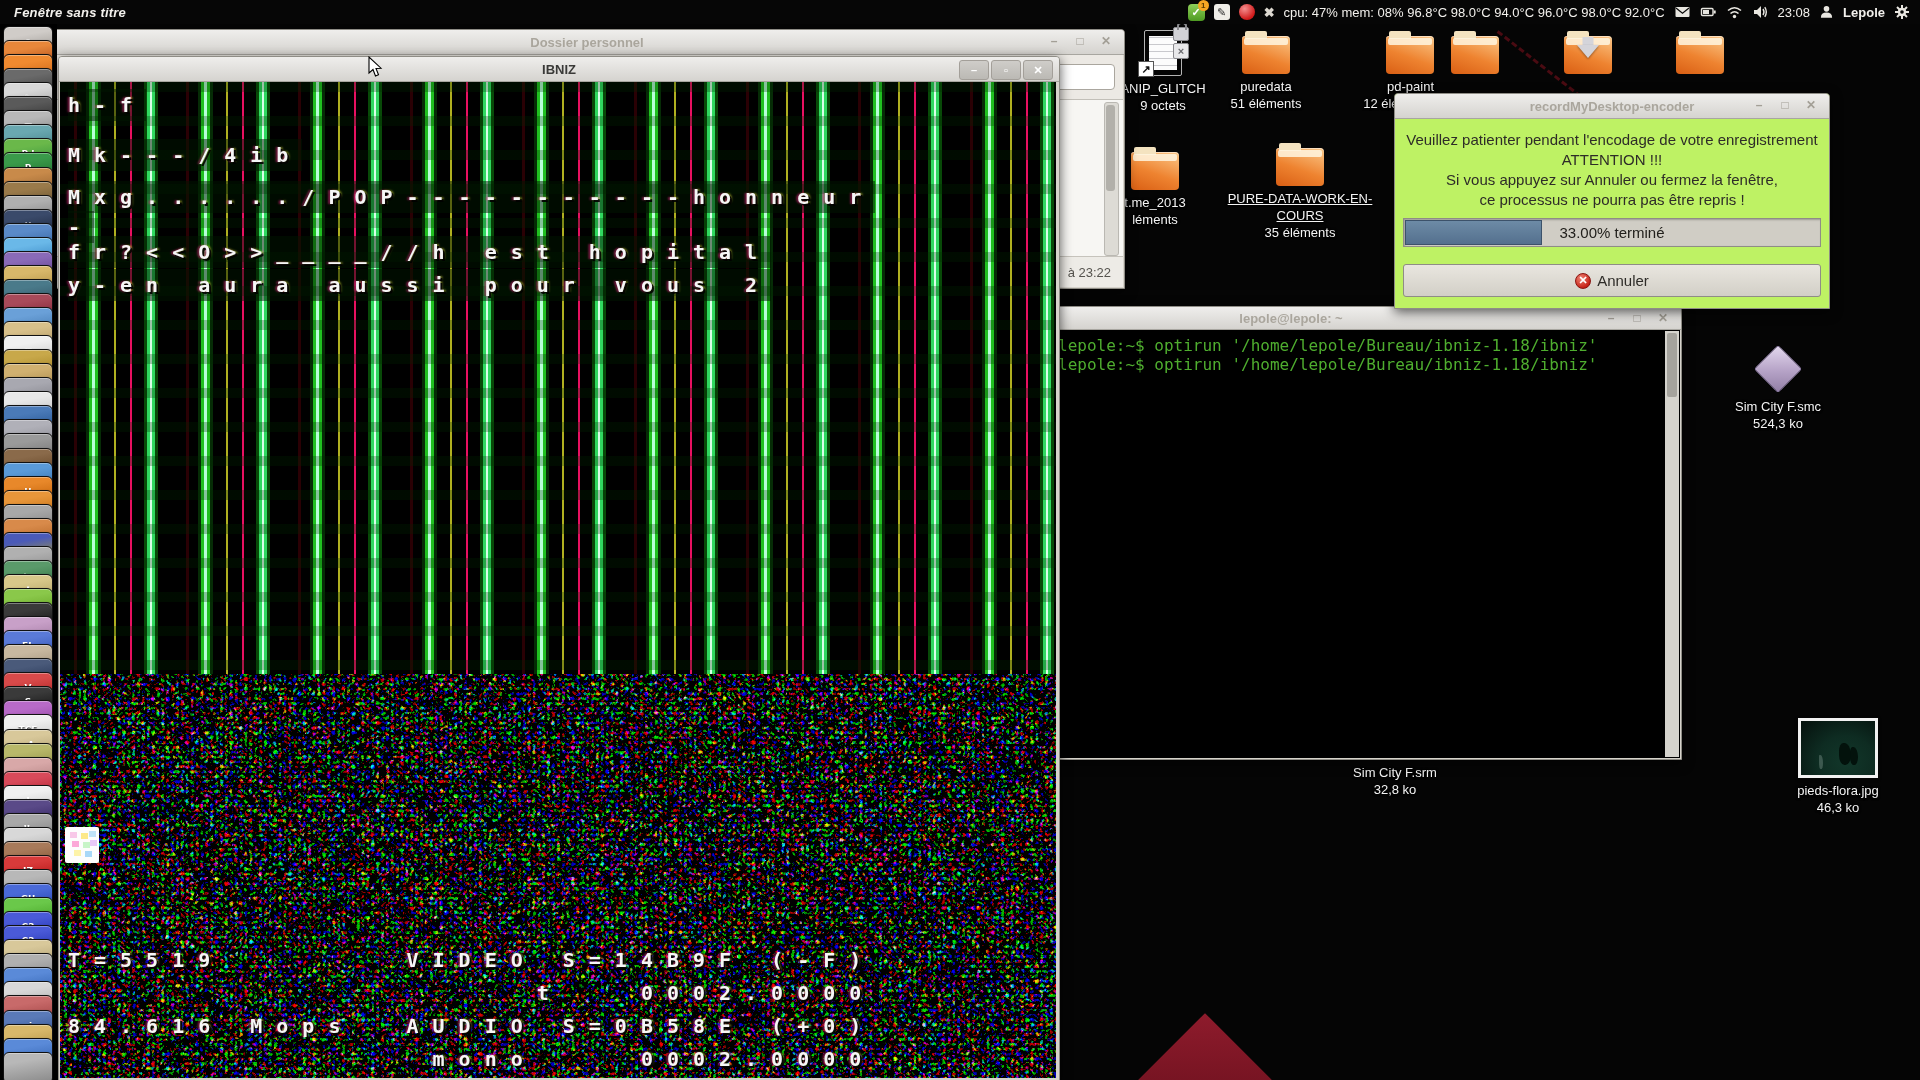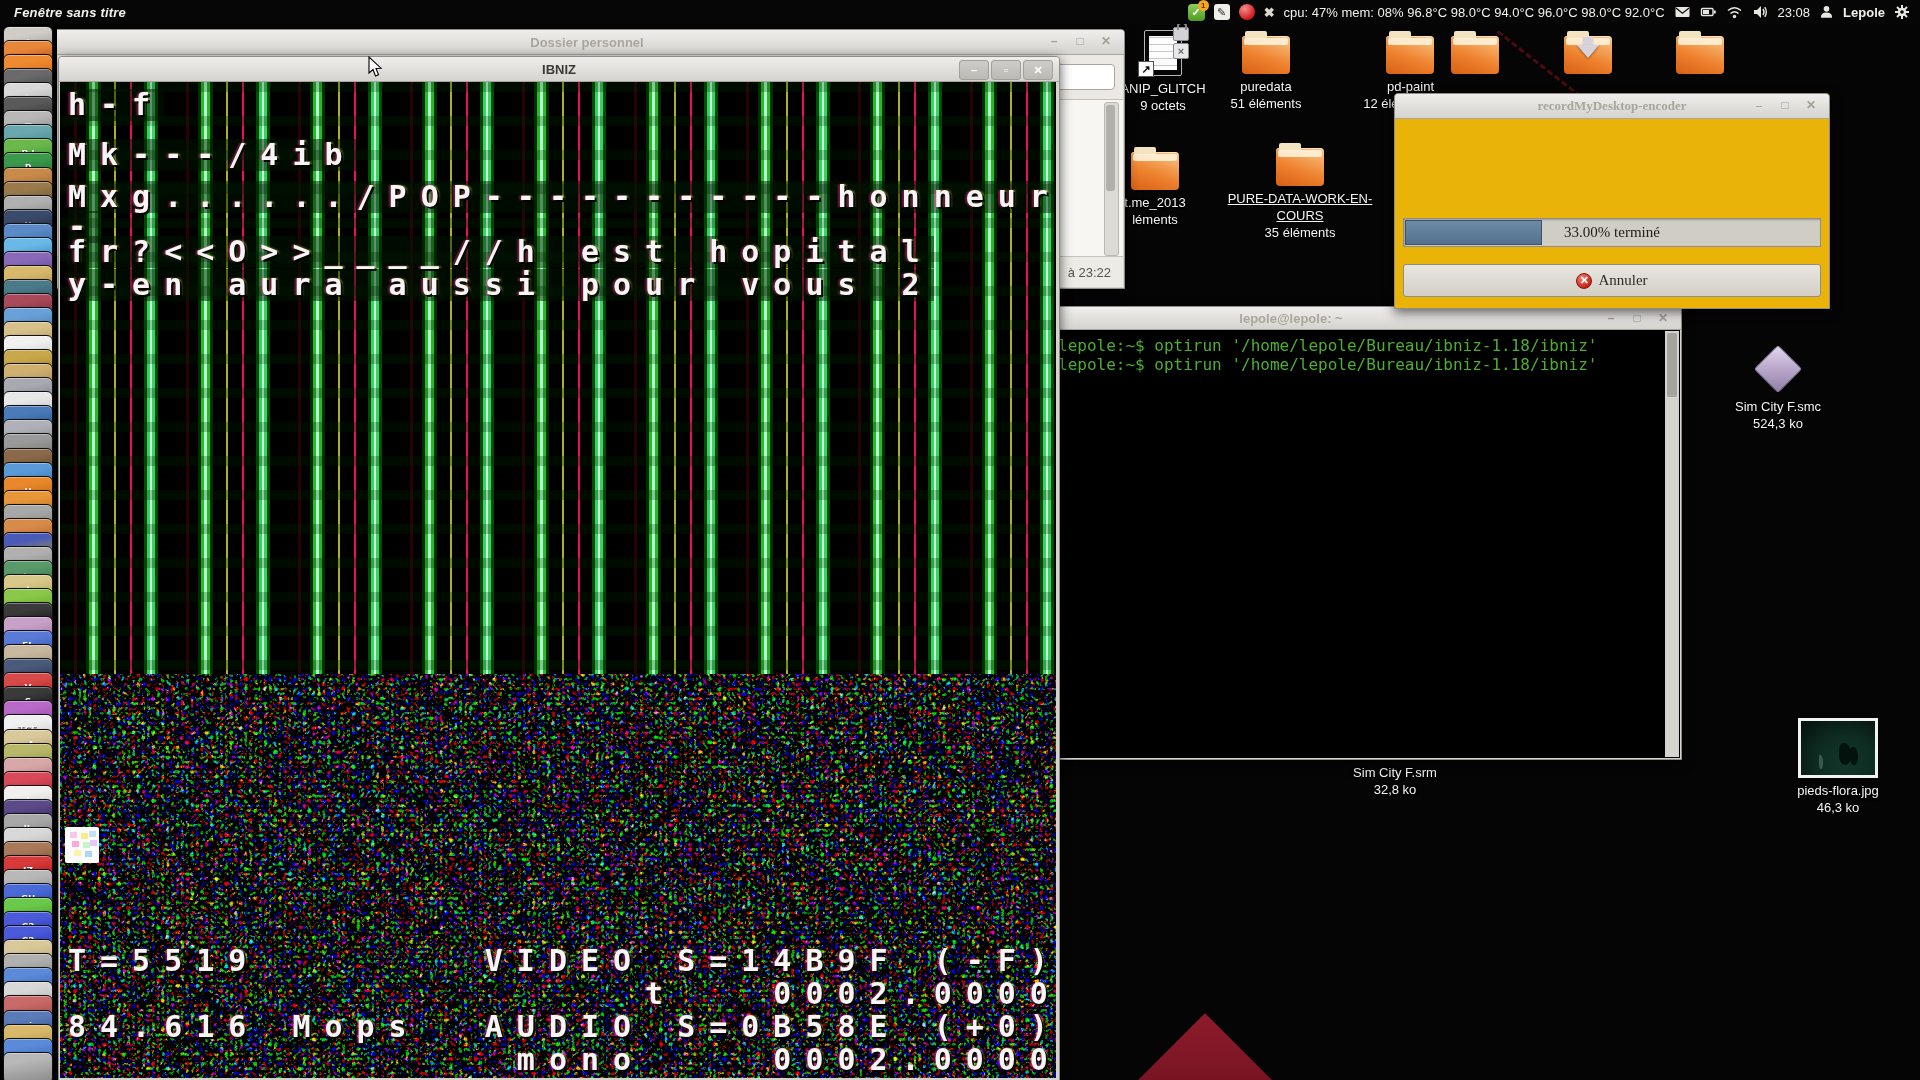--- a/index.html
+++ b/index.html
@@ -60,21 +60,21 @@
      repeating-linear-gradient(90deg,
        rgba(0,0,0,0) 0 14px, #2a0004 14px 17px, rgba(0,0,0,0) 17px 26px,
        #062c06 26px 29px, #20c020 29px 32px, #b8ffd8 32px 35px, #20c020 35px 38px, #062c06 38px 41px,
        rgba(0,0,0,0) 41px 54px, #b0b020 54px 56px, rgba(0,0,0,0) 56px 70px,
        #e81060 70px 72px, rgba(0,0,0,0) 72px 84px,
        #084a08 84px 87px, #30d860 87px 90px, #d8ffe8 90px 92px, #30d860 92px 95px, #084a08 95px 98px,
        rgba(0,0,0,0) 98px 112px);}
   #noisewrap{position:absolute;left:0;top:592px;width:996px;height:404px;background:#000;}
   #noisewrap svg{width:100%;height:100%;display:block;}
   .pixfont{font-family:"DejaVu Sans Mono","Liberation Mono",monospace;font-weight:bold;
-    font-size:30px;letter-spacing:14px;color:#f6f6f6;white-space:pre;
+    font-size:20px;letter-spacing:14px;color:#f6f6f6;white-space:pre;
     text-shadow:2px 2px 0 rgba(0,0,0,.9), -2px 0 2px rgba(255,40,140,.45), 2px 0 2px rgba(230,230,60,.45);}
   .glitch-line{position:absolute;left:8px;background:rgba(0,22,0,.5);line-height:32px;}
   #stats{position:absolute;left:8px;top:862px;line-height:33px;}
   #palette{position:absolute;left:5px;top:745px;width:34px;height:36px;background:#fdfdfd;border-radius:2px;}
   #palette::after{content:"";position:absolute;left:5px;top:5px;width:7px;height:6px;background:#f8c8e8;
     box-shadow:11px 1px #fde98a, 19px -1px #bfe3f8, 2px 9px #fca8d8, 13px 10px #c8f5c8, 4px 18px #fdf3a8, 15px 19px #a8d8f8, 20px 8px #e8c8f8;}
 
   
   #fm{left:49px;top:29px;width:1074px;height:258px;z-index:10;}
   #fm .toolbar{position:absolute;left:1px;top:25px;width:1072px;height:44px;background:#ece9e4;border-bottom:1px solid #c2bfb8;}
@@ -90,21 +90,21 @@
   
   #term{left:900px;top:306px;width:780px;height:452px;z-index:20;border-radius:4px 4px 0 0;text-align:center;}
   #term .titlebar{height:22px;}
   #term .content{position:absolute;left:1px;top:23px;width:778px;height:428px;background:#000;}
   #term .lines{padding:6px 2px 0 8px;}
   .termline{font-family:"DejaVu Sans Mono","Liberation Mono",monospace;font-size:16px;line-height:19px;white-space:pre;}
   #term .vscroll{position:absolute;right:1px;top:1px;width:14px;height:426px;background:#d5d3cd;}
   #term .vthumb{position:absolute;left:2px;top:2px;width:10px;height:64px;background:#a5a39d;border-radius:2px;}
 
   
-  #dlg{left:1394px;top:93px;width:434px;height:214px;z-index:40;background:#eab308;font-family:Liberation Serif, serif;}
+  #dlg{left:1394px;top:93px;width:434px;height:214px;z-index:40;background:#bef264;}
   #dlg .msg{position:absolute;left:10px;top:36px;width:414px;text-align:center;}
   #dlg .msg div{font-size:15px;color:#2e2c28;line-height:20px;}
   #dlg .progress{position:absolute;left:8px;top:124px;width:416px;height:27px;background:#d0cdc5;
     border:1px solid #8f8d86;box-shadow:inset 1px 1px 2px rgba(0,0,0,.25);}
   #dlg .pfill{position:absolute;left:1px;top:1px;height:23px;background:linear-gradient(#6584a0,#4a647e);border:1px solid #3c526a;}
   #dlg .plabel{position:absolute;left:0;top:0;width:100%;height:100%;display:flex;align-items:center;justify-content:center;
     font-size:15px;color:#22201c;}
   #dlg .cancel{position:absolute;left:8px;top:170px;width:416px;height:31px;
     background:linear-gradient(#e9e6df,#d2cfc7);border:1px solid #8f8d86;border-radius:3px;
     display:flex;align-items:center;justify-content:center;gap:6px;}
@@ -294,20 +294,26 @@
 
   <div class="window" id="dlg">
     <div class="titlebar">
       <span class="t t-inactive">recordMyDesktop-encoder</span>
       <span class="winbtns">
         <span class="winbtn-flat">–</span>
         <span class="winbtn-flat">□</span>
         <span class="winbtn-flat">✕</span>
       </span>
     </div>
+    <div class="msg" id="dlgmsg">
+        <div>Veuillez patienter pendant l'encodage de votre enregistrement</div>
+        <div>ATTENTION !!!</div>
+        <div>Si vous appuyez sur Annuler ou fermez la fenêtre,</div>
+        <div>ce processus ne pourra pas être repris !</div>
+      </div>
     <div class="progress">
       <div class="pfill" id="pfill" style="width: calc(33% - 2px); background: linear-gradient(rgb(109, 139, 166), rgb(84, 112, 142));"></div>
       <div class="plabel">33.00% terminé</div>
     </div>
     <div class="cancel">
       <span class="xcircle">✕</span>
       <span class="lbl">Annuler</span>
     </div>
   </div>
 

